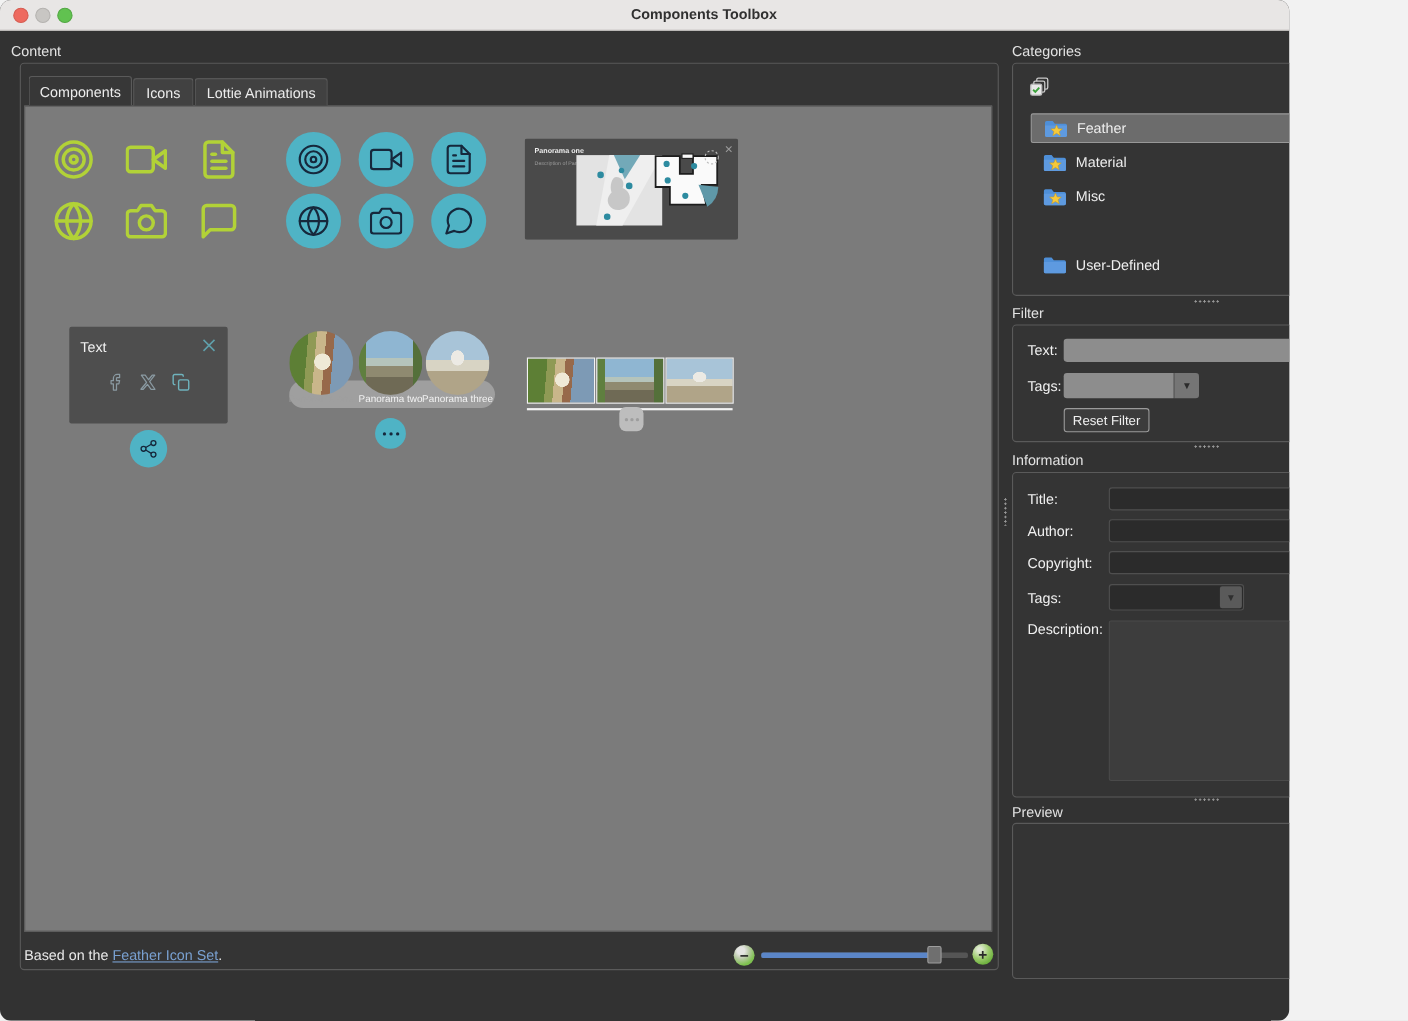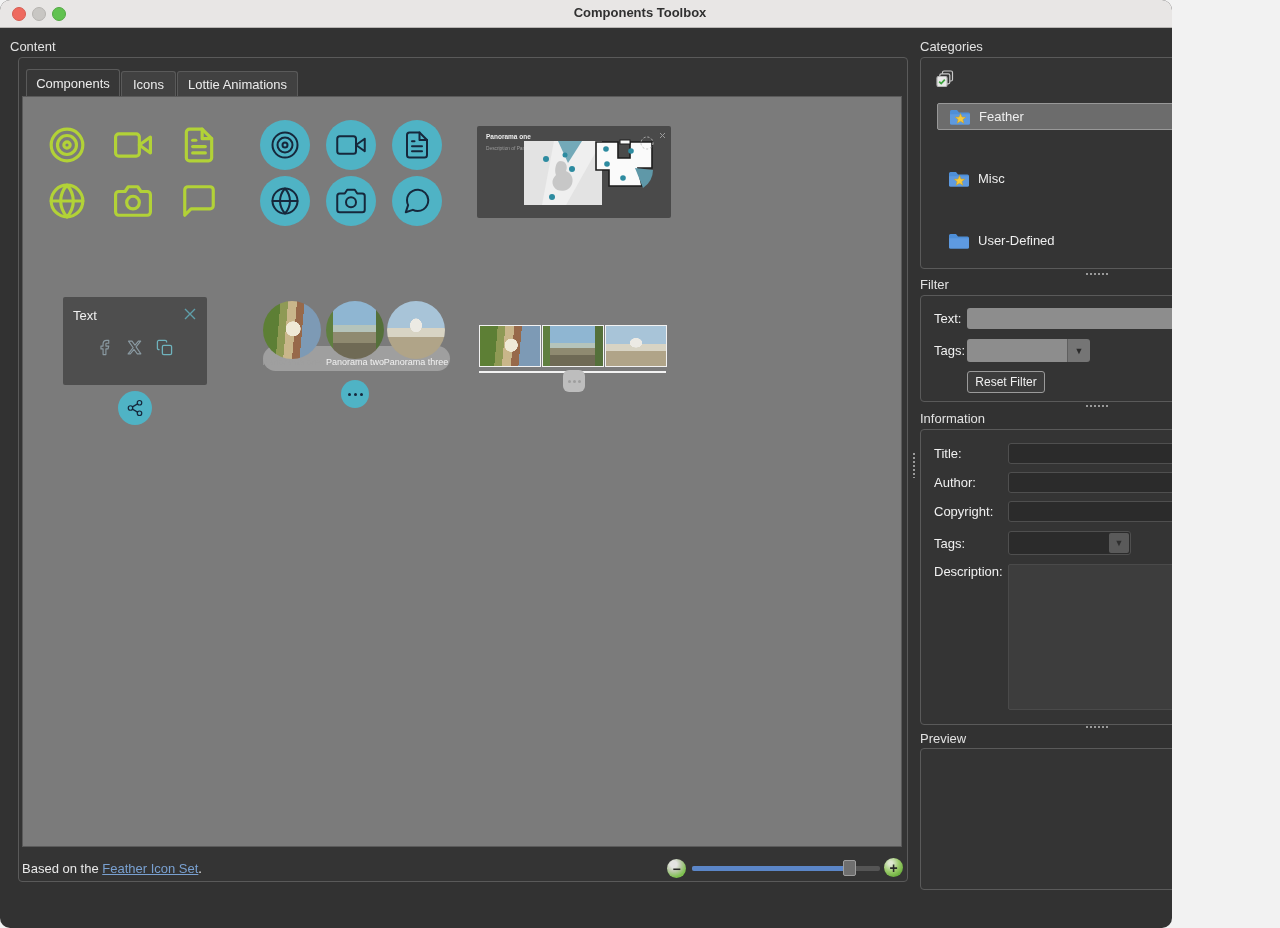--- a/index.html
+++ b/index.html
@@ -339,20 +339,26 @@
   <svg class="abs" style="left:1233px;top:70px;" width="19" height="19">
       <use href="#i-x-big"></use>
     </svg>
 
   <div class="abs cat-row selected" style="top:103px;">
     <svg>
         <use href="#i-folder-star"></use>
       </svg>
     <span class="lbl">Feather</span>
   </div>
+  <div class="abs cat-row" style="top:134px;">
+    <svg>
+        <use href="#i-folder-star"></use>
+      </svg>
+    <span class="lbl">Material</span>
+  </div>
   <div class="abs cat-row" style="top:165px;">
     <svg>
         <use href="#i-folder-star"></use>
       </svg>
     <span class="lbl">Misc</span>
   </div>
   <div class="abs cat-row" style="top:227px;">
     <svg>
         <use href="#i-folder"></use>
       </svg>

